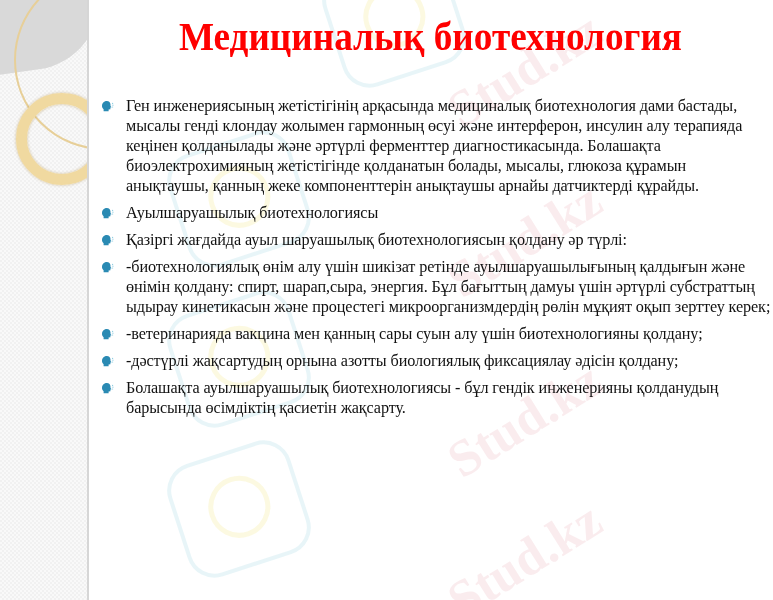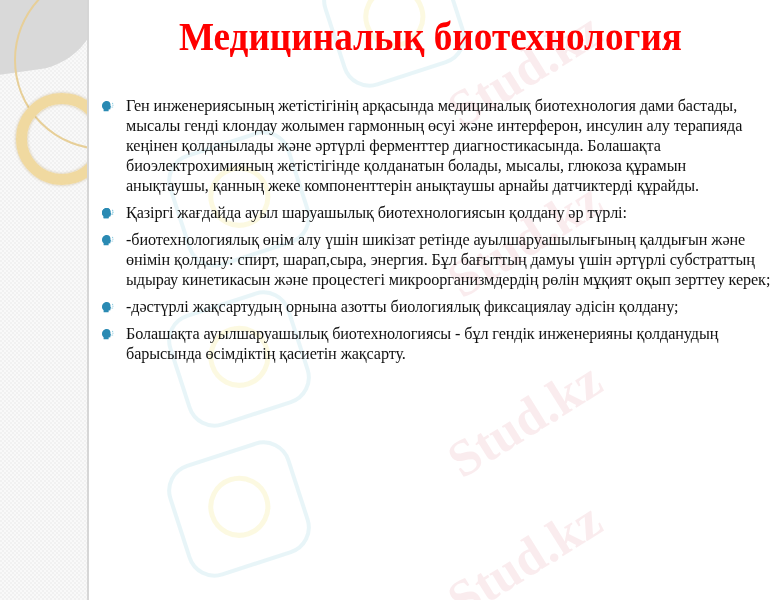--- a/index.html
+++ b/index.html
@@ -160,20 +160,21 @@
       </svg>
     <span>Ген инженериясының жетістігінің арқасында медициналық биотехнология дами бастады, мысалы генді клондау жолымен гармонның өсуі және интерферон, инсулин алу терапияда кеңінен қолданылады және әртүрлі ферменттер диагностикасында. Болашақта биоэлектрохимияның жетістігінде қолданатын болады, мысалы, глюкоза құрамын анықтаушы, қанның жеке компоненттерін анықтаушы арнайы датчиктерді құрайды.</span>
   </li>
   <li class="bullet-item">
     <svg class="bullet-icon" viewBox="0 0 14 12">
         <path d="M2 6 C2 2.5 4.5 1 6.8 1 C9 1 10.5 2.6 10.5 4.8 L10.5 6 L11.6 7.2 L10.4 7.6 L10.4 9.2 L8.6 9.4 L8.6 11.2 L3.6 11.2 L3.6 9.2 C2.6 8.4 2 7.3 2 6 Z" fill="#2a8ab3"></path>
         <circle cx="12.6" cy="3.4" r="0.6" fill="#8ccbe0"></circle>
         <circle cx="12.9" cy="5.2" r="0.6" fill="#8ccbe0"></circle>
         <circle cx="12.6" cy="7" r="0.6" fill="#8ccbe0"></circle>
       </svg>
+    <span>Ауылшаруашылық биотехнологиясы</span>
   </li>
   <li class="bullet-item">
     <svg class="bullet-icon" viewBox="0 0 14 12">
         <path d="M2 6 C2 2.5 4.5 1 6.8 1 C9 1 10.5 2.6 10.5 4.8 L10.5 6 L11.6 7.2 L10.4 7.6 L10.4 9.2 L8.6 9.4 L8.6 11.2 L3.6 11.2 L3.6 9.2 C2.6 8.4 2 7.3 2 6 Z" fill="#2a8ab3"></path>
         <circle cx="12.6" cy="3.4" r="0.6" fill="#8ccbe0"></circle>
         <circle cx="12.9" cy="5.2" r="0.6" fill="#8ccbe0"></circle>
         <circle cx="12.6" cy="7" r="0.6" fill="#8ccbe0"></circle>
       </svg>
     <span>Қазіргі жағдайда ауыл шаруашылық биотехнологиясын қолдану әр түрлі:</span>
   </li>
@@ -186,20 +187,29 @@
       </svg>
     <span>-биотехнологиялық өнім алу үшін шикізат ретінде ауылшаруашылығының қалдығын және өнімін қолдану: спирт, шарап,сыра, энергия. Бұл бағыттың дамуы үшін әртүрлі субстраттың ыдырау кинетикасын және процестегі микроорганизмдердің рөлін мұқият оқып зерттеу керек;</span>
   </li>
   <li class="bullet-item">
     <svg class="bullet-icon" viewBox="0 0 14 12">
         <path d="M2 6 C2 2.5 4.5 1 6.8 1 C9 1 10.5 2.6 10.5 4.8 L10.5 6 L11.6 7.2 L10.4 7.6 L10.4 9.2 L8.6 9.4 L8.6 11.2 L3.6 11.2 L3.6 9.2 C2.6 8.4 2 7.3 2 6 Z" fill="#2a8ab3"></path>
         <circle cx="12.6" cy="3.4" r="0.6" fill="#8ccbe0"></circle>
         <circle cx="12.9" cy="5.2" r="0.6" fill="#8ccbe0"></circle>
         <circle cx="12.6" cy="7" r="0.6" fill="#8ccbe0"></circle>
       </svg>
+    <span>-ветеринарияда вакцина мен қанның сары суын алу үшін биотехнологияны қолдану;</span>
+  </li>
+  <li class="bullet-item">
+    <svg class="bullet-icon" viewBox="0 0 14 12">
+        <path d="M2 6 C2 2.5 4.5 1 6.8 1 C9 1 10.5 2.6 10.5 4.8 L10.5 6 L11.6 7.2 L10.4 7.6 L10.4 9.2 L8.6 9.4 L8.6 11.2 L3.6 11.2 L3.6 9.2 C2.6 8.4 2 7.3 2 6 Z" fill="#2a8ab3"></path>
+        <circle cx="12.6" cy="3.4" r="0.6" fill="#8ccbe0"></circle>
+        <circle cx="12.9" cy="5.2" r="0.6" fill="#8ccbe0"></circle>
+        <circle cx="12.6" cy="7" r="0.6" fill="#8ccbe0"></circle>
+      </svg>
     <span>-дәстүрлі жақсартудың орнына азотты биологиялық фиксациялау әдісін қолдану;</span>
   </li>
   <li class="bullet-item">
     <svg class="bullet-icon" viewBox="0 0 14 12">
         <path d="M2 6 C2 2.5 4.5 1 6.8 1 C9 1 10.5 2.6 10.5 4.8 L10.5 6 L11.6 7.2 L10.4 7.6 L10.4 9.2 L8.6 9.4 L8.6 11.2 L3.6 11.2 L3.6 9.2 C2.6 8.4 2 7.3 2 6 Z" fill="#2a8ab3"></path>
         <circle cx="12.6" cy="3.4" r="0.6" fill="#8ccbe0"></circle>
         <circle cx="12.9" cy="5.2" r="0.6" fill="#8ccbe0"></circle>
         <circle cx="12.6" cy="7" r="0.6" fill="#8ccbe0"></circle>
       </svg>
     <span>Болашақта ауылшаруашылық биотехнологиясы - бұл гендік инженерияны қолданудың барысында өсімдіктің қасиетін жақсарту.</span>

